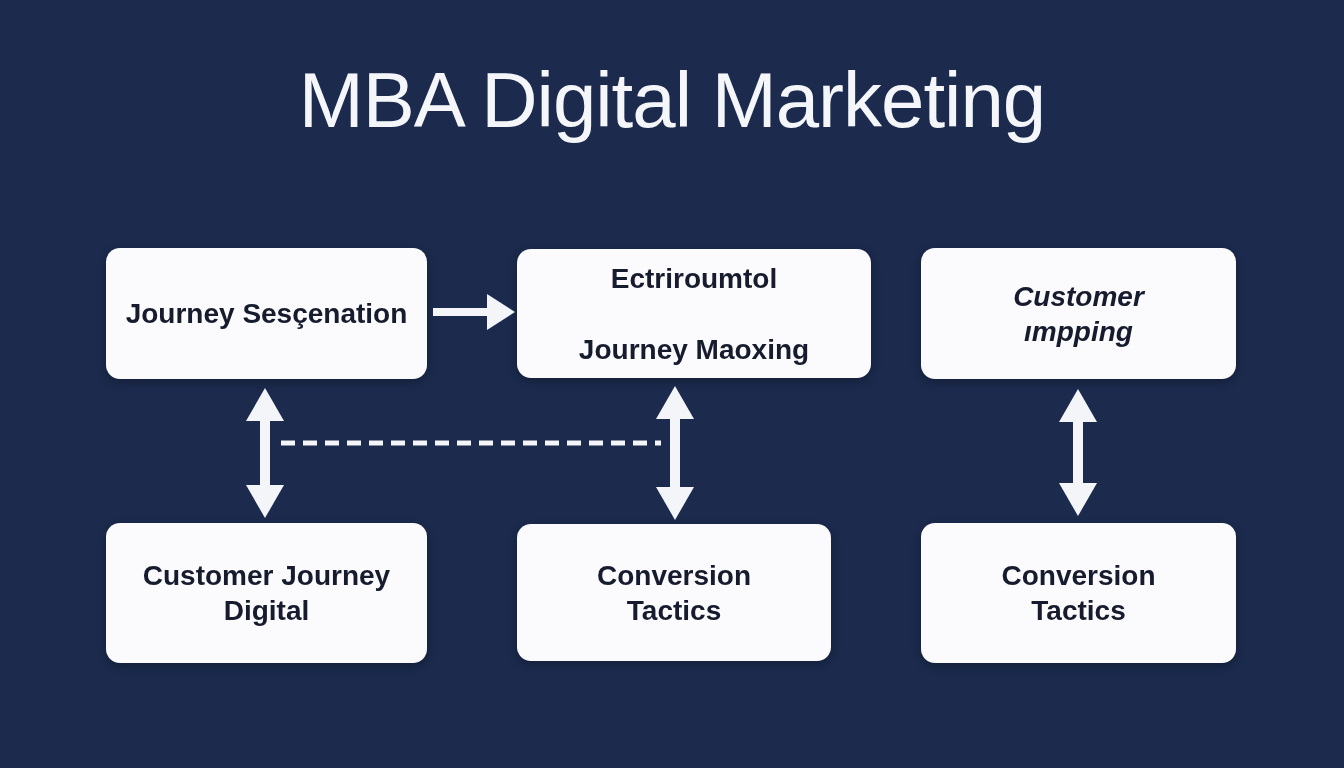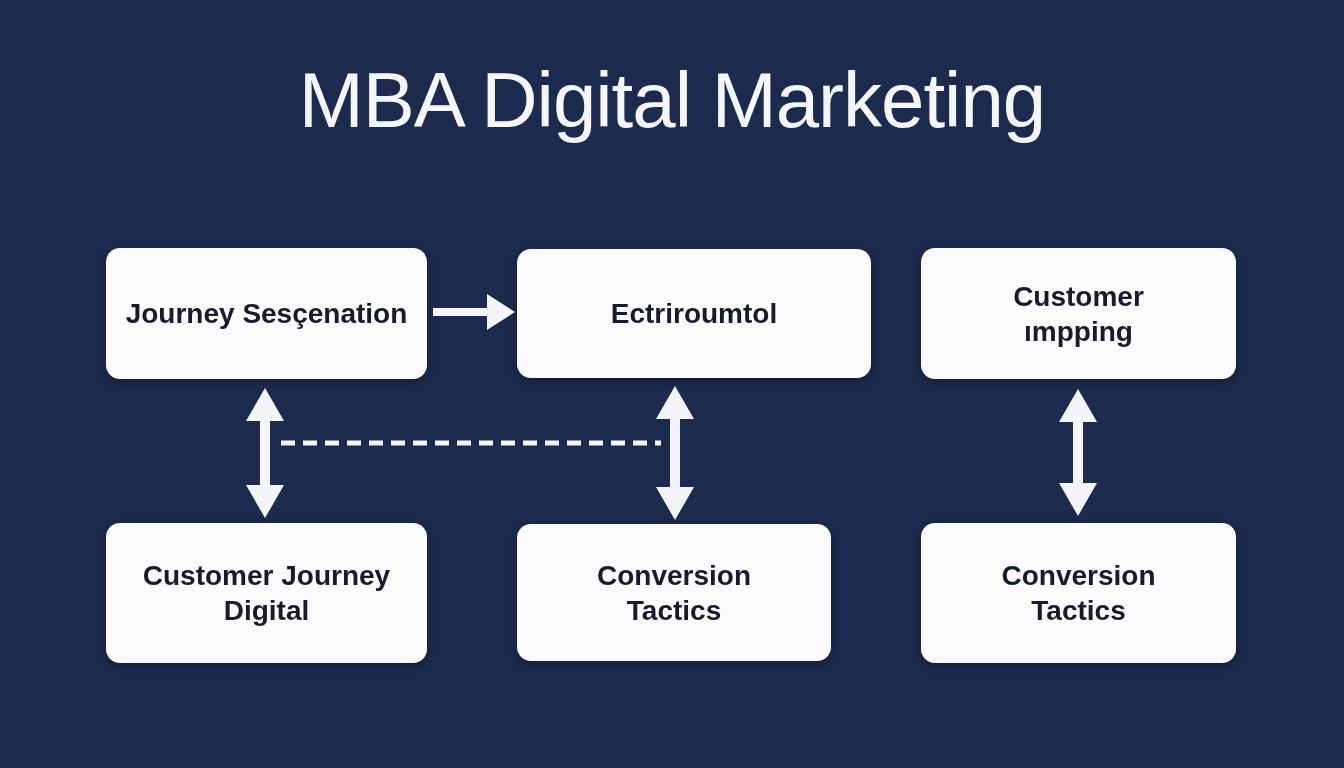--- a/index.html
+++ b/index.html
@@ -39,21 +39,21 @@
     justify-content: center;
     color: var(--boxText);
     font-weight: bold;
     font-size: 28px;
     line-height: 35px;
     text-align: center;
     box-shadow: 0 3px 10px rgba(0,0,0,0.28);
   }
   .n-top-left      { left: 106px; top: 248px; width: 321px; height: 131px; }
   .n-top-middle    { left: 517px; top: 249px; width: 354px; height: 129px; gap: 36px; }
-  .n-top-right     { left: 921px; top: 248px; width: 315px; height: 131px; }
+  .n-top-right     { left: 921px; top: 248px; width: 315px; height: 131px; font-style: italic; }
   .n-bottom-left   { left: 106px; top: 523px; width: 321px; height: 140px; }
   .n-bottom-middle { left: 517px; top: 524px; width: 314px; height: 137px; }
   .n-bottom-right  { left: 921px; top: 523px; width: 315px; height: 140px; }
   .icon { position: absolute; color: var(--arrow); }
   .arrow-right { left: 433px; top: 294px; }
   .va1 { left: 245px; top: 388px; }
   .va2 { left: 655px; top: 386px; }
   .va3 { left: 1058px; top: 389px; }
   .dash { left: 281px; top: 440px; }
 </style>
@@ -61,20 +61,21 @@
 <body>
 
 <div class="title">MBA Digital Marketing</div>
 
 <div class="node n-top-left">
   <span>Journey Sesçenation</span>
 </div>
 
 <div class="node n-top-middle">
   <span>Ectriroumtol</span>
+  <span>Journey Maoxing</span>
 </div>
 
 <div class="node n-top-right">
   <span>Customer</span>
   <span>ımpping</span>
 </div>
 
 <div class="node n-bottom-left">
   <span>Customer Journey</span>
   <span>Digital</span>

